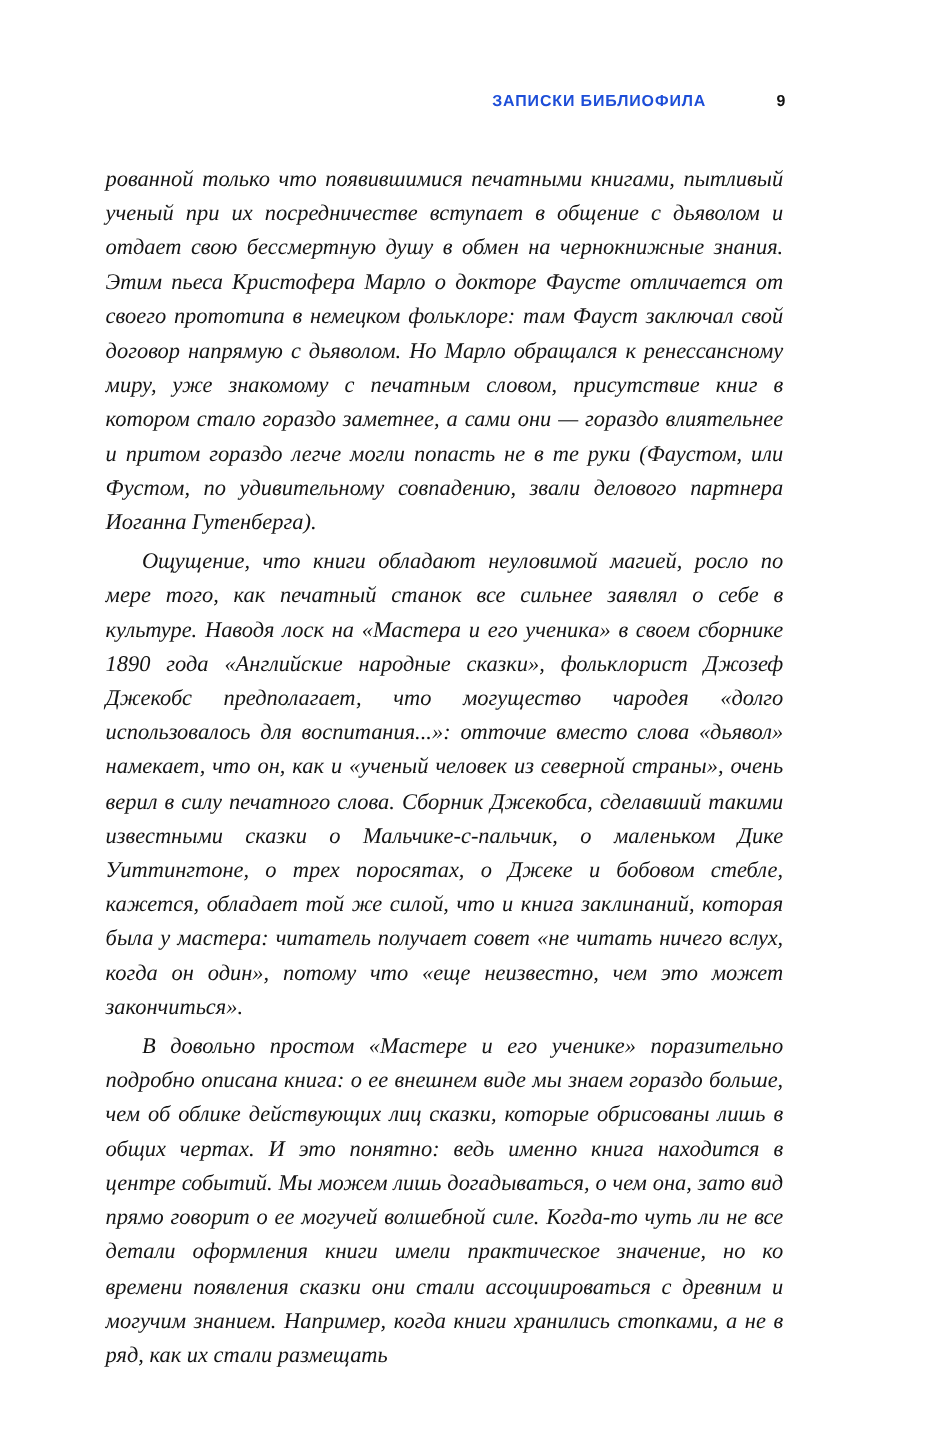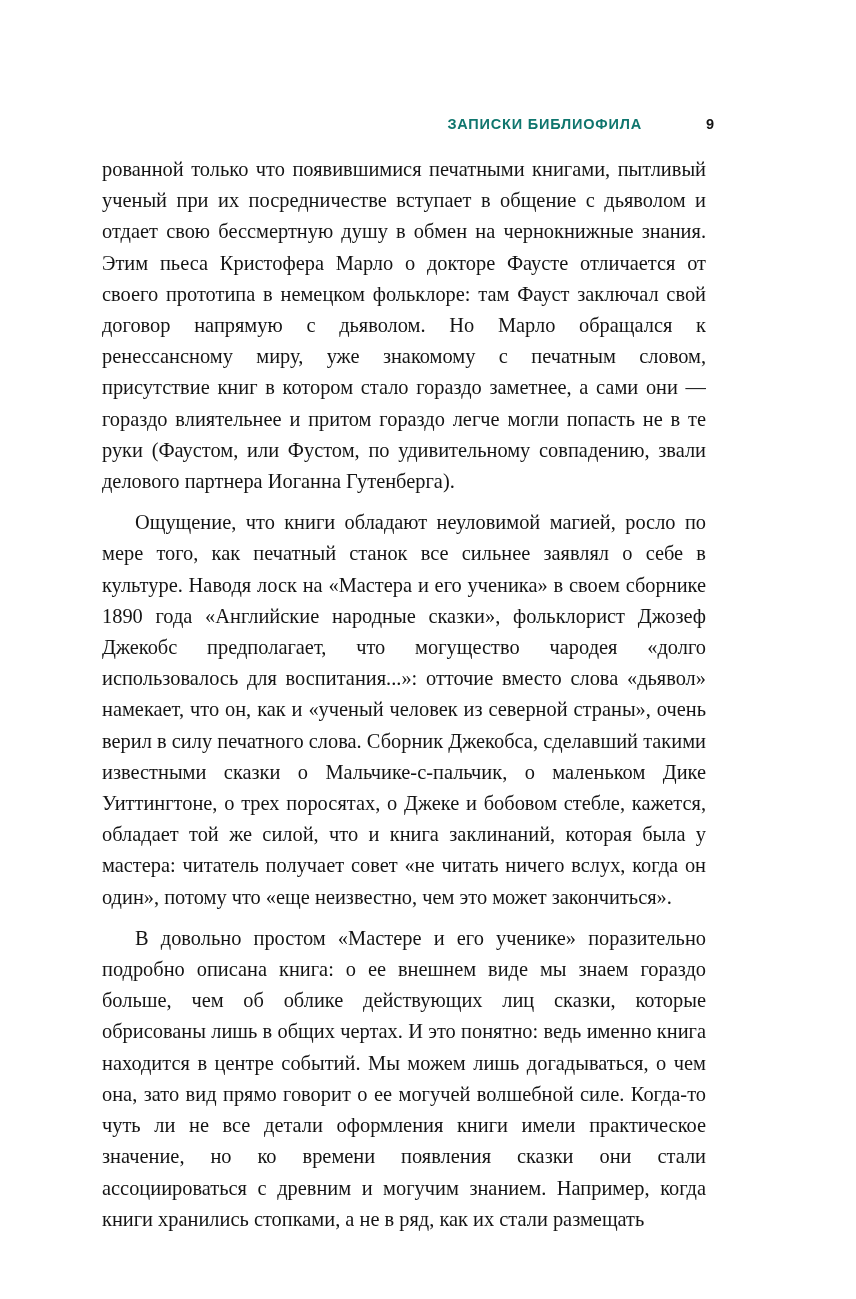--- a/index.html
+++ b/index.html
@@ -30,23 +30,22 @@
     width: 622px;
     display: flex;
     justify-content: flex-end;
     align-items: baseline;
     font-family: "Liberation Sans", "DejaVu Sans", sans-serif;
   }
   .running-head .rh-title {
     font-size: 14.5px;
     letter-spacing: 0.8px;
     font-weight: 700;
-    color: #0f766e;
+    color: #1d4ed8;
     text-transform: uppercase;
-    margin-top: 32px;
   }
   .running-head .rh-page {
     font-size: 14.5px;
     font-weight: 700;
     color: #111111;
     margin-left: 56px;
     width: 16px;
     text-align: right;
   }
   .text-block {
@@ -56,21 +55,22 @@
     width: 624px;
     font-size: 20.4px;
     line-height: 31.2px;
     text-align: justify;
     text-justify: inter-word;
     color: #141414;
     -webkit-hyphens: manual;
     hyphens: manual;
   }
   .text-block p {
-    margin: 10px;
+    margin: 4px;
+    font-style: italic;
   }
   .text-block p.indent {
     text-indent: 33px;
   }
   .text-block p:last-child {
     text-align: justify;
   }
 </style>
 </head>
 <body>

